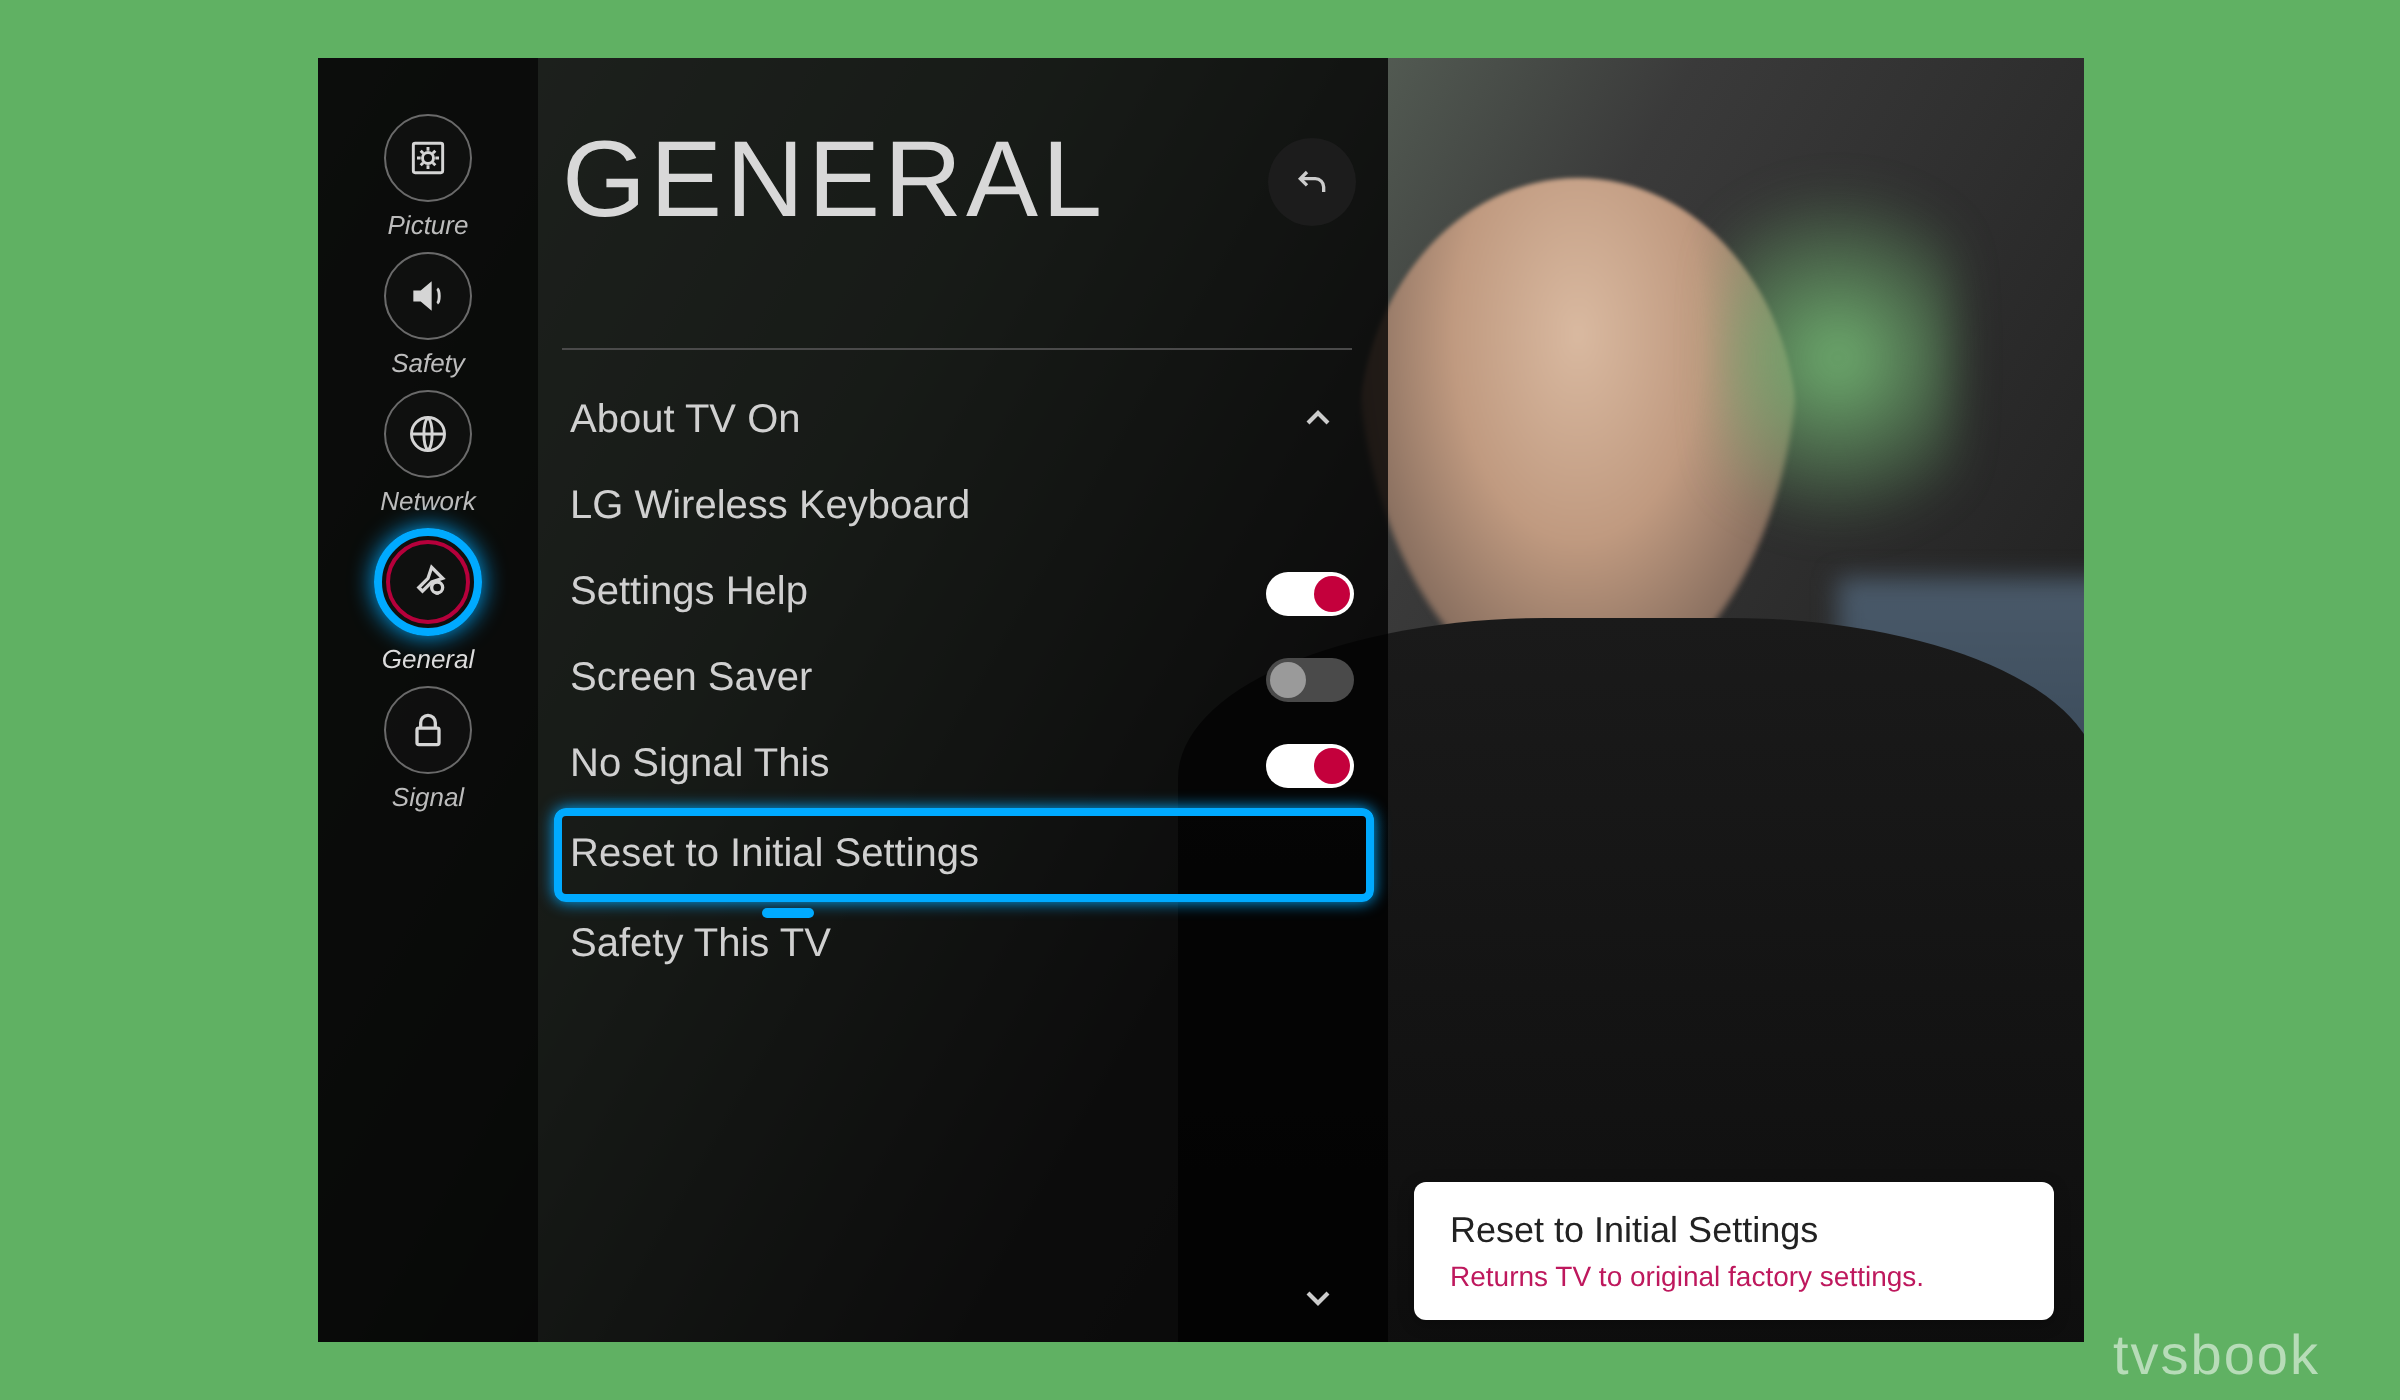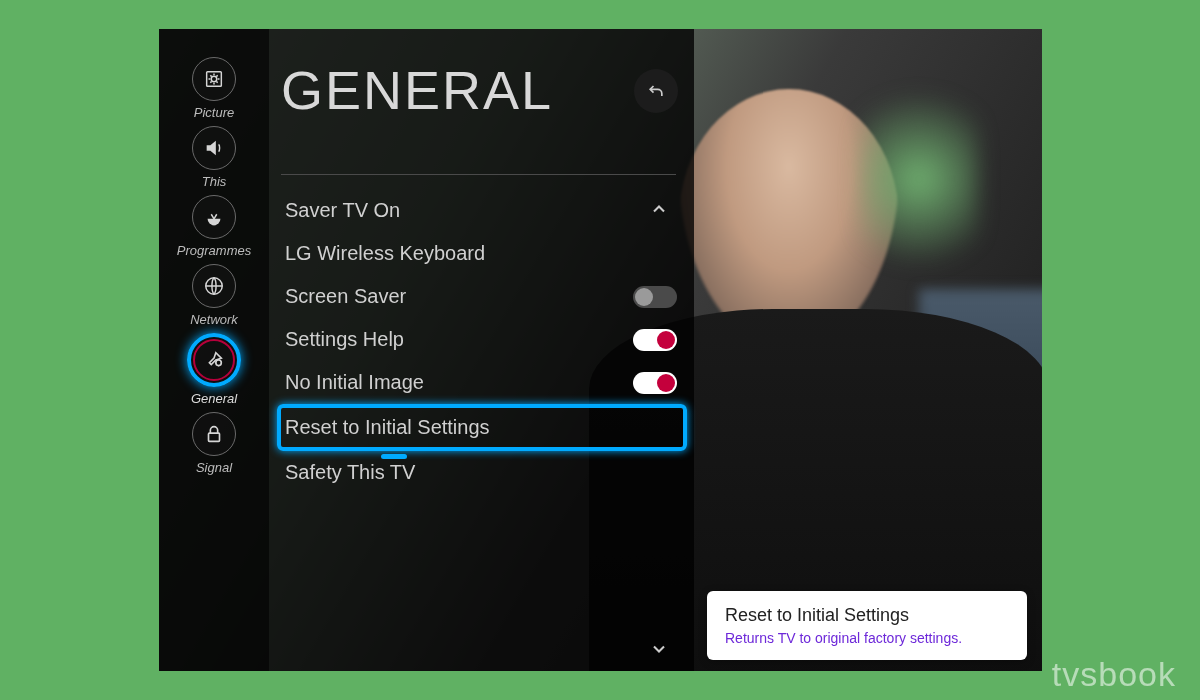--- a/index.html
+++ b/index.html
@@ -110,25 +110,25 @@
 
   .scroll-up{position:absolute;left:490px;top:170px;color:#ccc;font-size:18px;cursor:pointer;}
   .scroll-down{position:absolute;left:490px;top:610px;color:#ccc;font-size:18px;cursor:pointer;}
 
   .tooltip{
     position:absolute;left:548px;top:562px;width:320px;
     background:#fff;border-radius:6px;padding:14px 18px;
     color:#222;box-shadow:0 2px 8px rgba(0,0,0,0.3);
   }
   .tooltip-title{font-size:18px;font-weight:500;margin-bottom:4px;}
-  .tooltip-body{font-size:14px;color:#6d28d9;}
+  .tooltip-body{font-size:14px;color:#be185d;}
 
   .watermark{
-    position:absolute;right:24px;bottom:6px;
-    font-size:34px;font-weight:300;color:rgba(255,255,255,0.55);
+    position:absolute;right:40px;bottom:6px;
+    font-size:28px;font-weight:300;color:rgba(255,255,255,0.55);
     letter-spacing:1px;font-family:"Segoe UI",Arial,sans-serif;
   }
 
   .mini-dash{position:absolute;left:222px;top:425px;width:26px;height:5px;border-radius:3px;background:#00aaff;}
 </style>
 </head>
 <body>
 
 <div class="frame">
   <div class="video-bg">
@@ -153,33 +153,23 @@
       <span class="side-label">Picture</span>
     </div>
 
     <div class="side-item">
       <div class="side-icon">
         <svg viewBox="0 0 24 24" fill="currentColor">
             <path d="M4 9v6h4l6 5V4L8 9H4z"></path>
             <path d="M17 8c1.5 1 1.5 7 0 8" stroke="currentColor" fill="none" stroke-width="1.6"></path>
           </svg>
       </div>
-      <span class="side-label">This</span>
-    </div>
-
-    <div class="side-item">
-      <div class="side-icon">
-        <svg viewBox="0 0 24 24" fill="currentColor">
-            <path d="M5 14a7 7 0 0 0 14 0H5z"></path>
-            <path d="M9 9l3 5 3-5" stroke="currentColor" fill="none" stroke-width="1.6"></path>
-            <rect x="10" y="19" width="4" height="2"></rect>
-          </svg>
-      </div>
-      <span class="side-label">Programmes</span>
-    </div>
+      <span class="side-label">Safety</span>
+    </div>
+
 
     <div class="side-item">
       <div class="side-icon">
         <svg viewBox="0 0 24 24" fill="none" stroke="currentColor" stroke-width="1.6">
             <circle cx="12" cy="12" r="9"></circle>
             <path d="M3 12h18M12 3c3 3 3 15 0 18M12 3c-3 3-3 15 0 18"></path>
           </svg>
       </div>
       <span class="side-label">Network</span>
     </div>
@@ -221,35 +211,35 @@
   <div class="divider"></div>
 
   <div class="scroll-up">
     <svg width="20" height="20" viewBox="0 0 24 24" fill="none" stroke="currentColor" stroke-width="2.5">
         <path d="M6 15l6-6 6 6"></path>
       </svg>
   </div>
 
   <div class="settings-list">
     <div class="setting-row">
-      <span>Saver TV On</span>
+      <span>About TV On</span>
     </div>
     <div class="setting-row">
       <span>LG Wireless Keyboard</span>
+    </div>
+    <div class="setting-row">
+      <span>Settings Help</span>
+      <div class="toggle on"></div>
     </div>
     <div class="setting-row">
       <span>Screen Saver</span>
       <div class="toggle off"></div>
     </div>
     <div class="setting-row">
-      <span>Settings Help</span>
-      <div class="toggle on"></div>
-    </div>
-    <div class="setting-row">
-      <span>No Initial Image</span>
+      <span>No Signal This</span>
       <div class="toggle on"></div>
     </div>
     <div class="setting-row highlighted">
       <span>Reset to Initial Settings</span>
     </div>
     <div class="setting-row">
       <span>Safety This TV</span>
     </div>
   </div>
 

